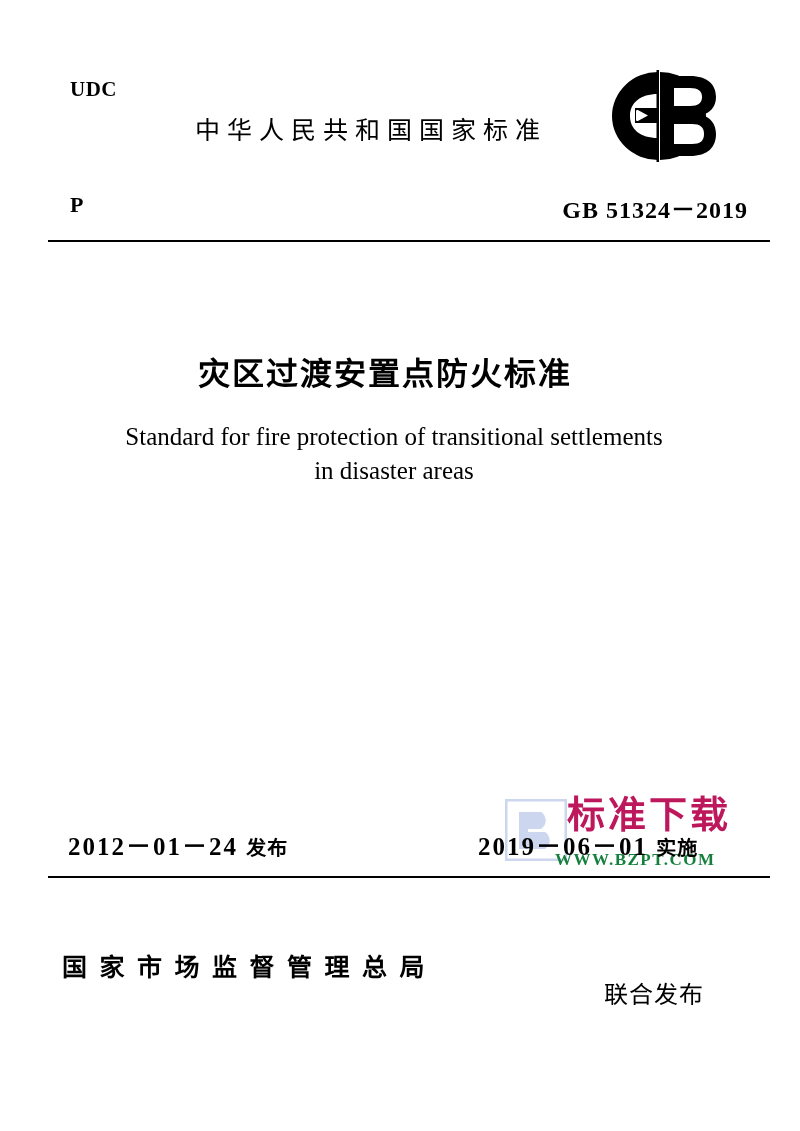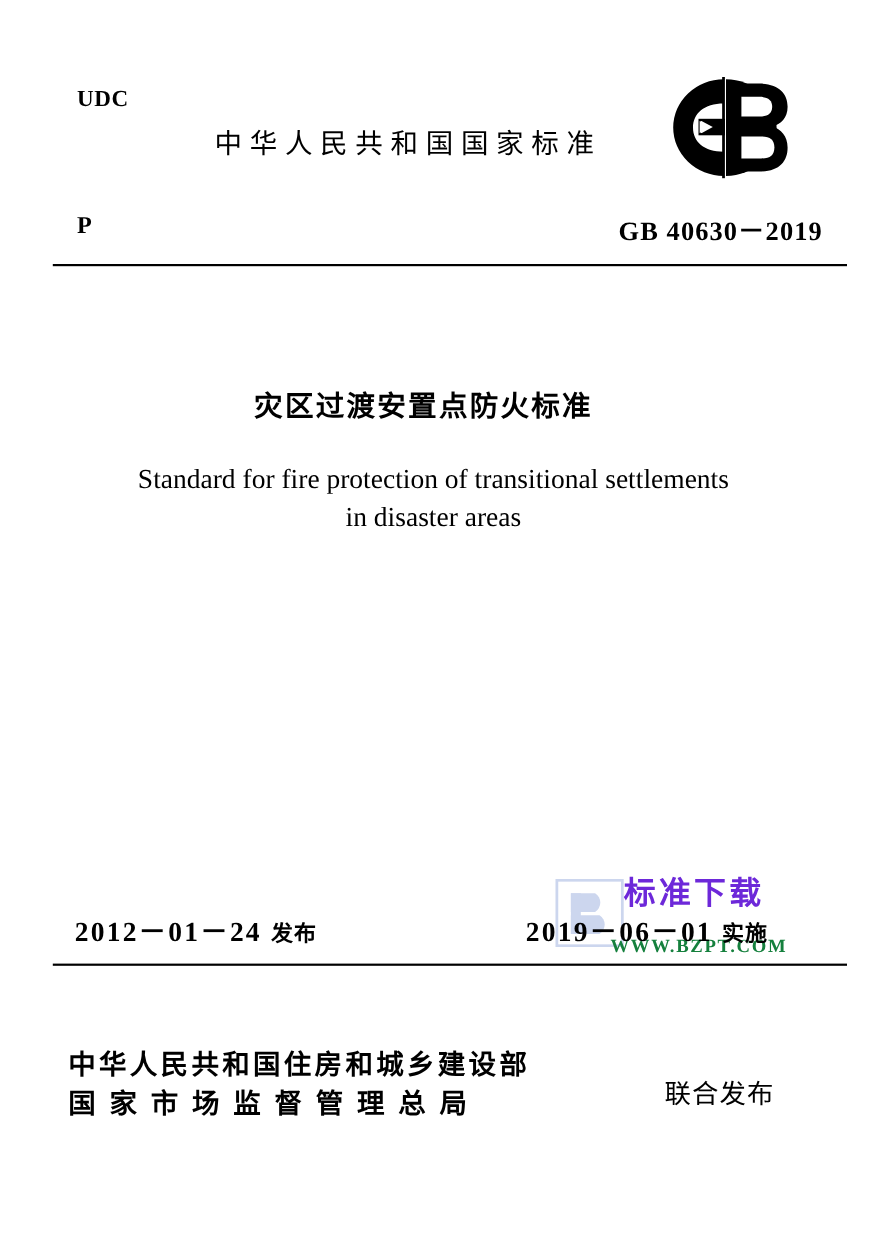--- a/index.html
+++ b/index.html
@@ -37,25 +37,25 @@
     position: absolute;
     left: 0px;
     top: 6px;
     width: 62px;
     height: 62px;
   }
   .wm-cn {
     position: absolute;
     left: 62px;
     top: 6px;
-    font-family: Liberation Serif, serif;
-    font-size: 29px;
+    font-family: Liberation Mono, monospace;
+    font-size: 38px;
     font-weight: 700;
     letter-spacing: 3px;
-    color: #6d28d9;
+    color: #be185d;
     white-space: nowrap;
     line-height: 1;
   }
   .wm-url {
     position: absolute;
     left: 50px;
     top: 57px;
     font-family: "Liberation Serif", serif;
     font-size: 17px;
     font-weight: 700;
@@ -127,21 +127,21 @@
   .rule-top    { top: 240px; }
   .rule-bottom { top: 876px; }
 
   .doc-title {
     position: absolute;
     left: 0;
     top: 348px;
     width: 770px;
     text-align: center;
     font-family: "DejaVu Sans", sans-serif;
-    font-size: 26px;
+    font-size: 32px;
     font-weight: 600;
     letter-spacing: 2px;
     white-space: nowrap;
   }
 
   .doc-subtitle {
     position: absolute;
     left: 0;
     top: 420px;
     width: 788px;
@@ -241,21 +241,21 @@
         <rect x="60.5" y="2" width="2.5" height="92"></rect>
 
         <path d="M64 4 L64 92 A46 44 0 0 0 64 4 Z"></path>
         <path d="M64 8 L94 8 C112 8 120 17 120 29 C120 39 114 45 106 47 C114 49 120 56 120 66 C120 79 112 88 94 88 L64 88 Z"></path>
         <path d="M78 20 L94 20 C102 20 106 23 106 29 C106 35 102 38 94 38 L78 38 Z" fill="#ffffff"></path>
         <path d="M78 56 L96 56 C104 56 108 59 108 66 C108 73 104 76 96 76 L78 76 Z" fill="#ffffff"></path>
       </g>
     </svg>
 
     <div class="class-code">P</div>
-    <div class="std-number">GB 40630－2019</div>
+    <div class="std-number">GB 51324－2019</div>
 
     <div class="rule rule-top"></div>
 
     <div class="doc-title">灾区过渡安置点防火标准</div>
     <div class="doc-subtitle">
       <span>Standard for fire protection of transitional settlements</span>
       <span>in disaster areas</span>
     </div>
 
     <div class="issue-date">
@@ -263,19 +263,18 @@
       <span class="date-cn">发布</span>
     </div>
     <div class="effect-date">
       <span>2019－06－01</span>
       <span class="date-cn">实施</span>
     </div>
 
     <div class="rule rule-bottom"></div>
 
     <div class="publisher">
-      <div class="publisher-line pub-line-1">中华人民共和国住房和城乡建设部</div>
       <div class="publisher-line pub-line-2">国家市场监督管理总局</div>
     </div>
     <div class="joint-issue">联合发布</div>
 
   </div>
 </div>
 
 </body></html>

